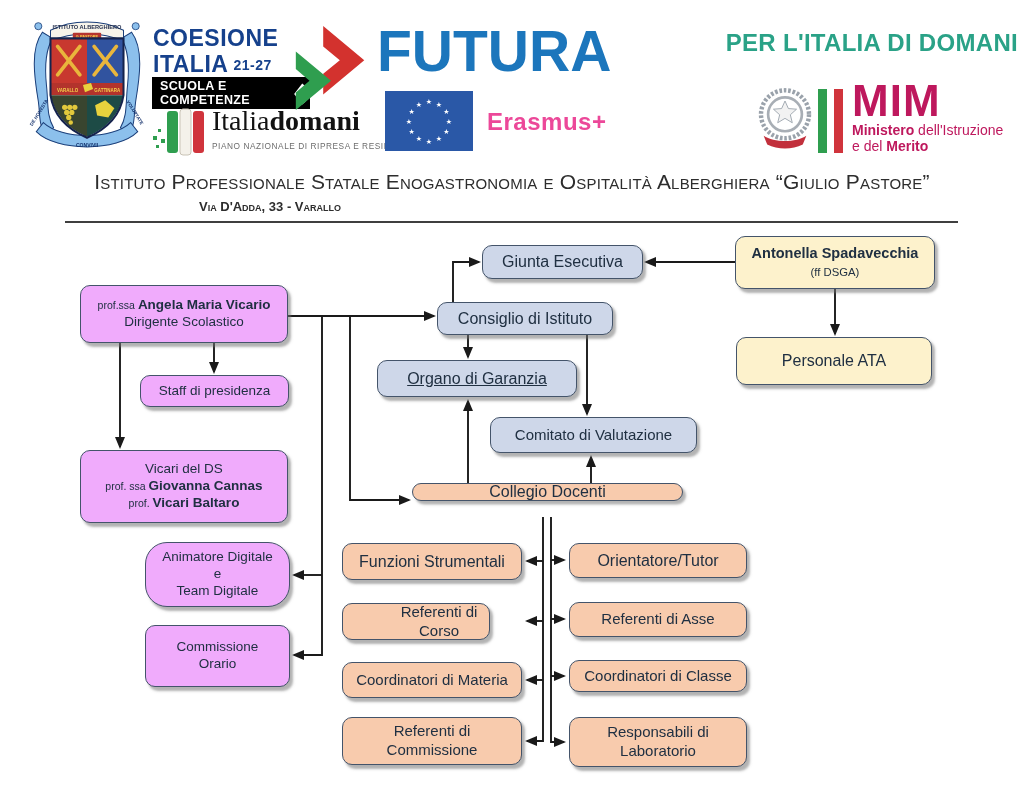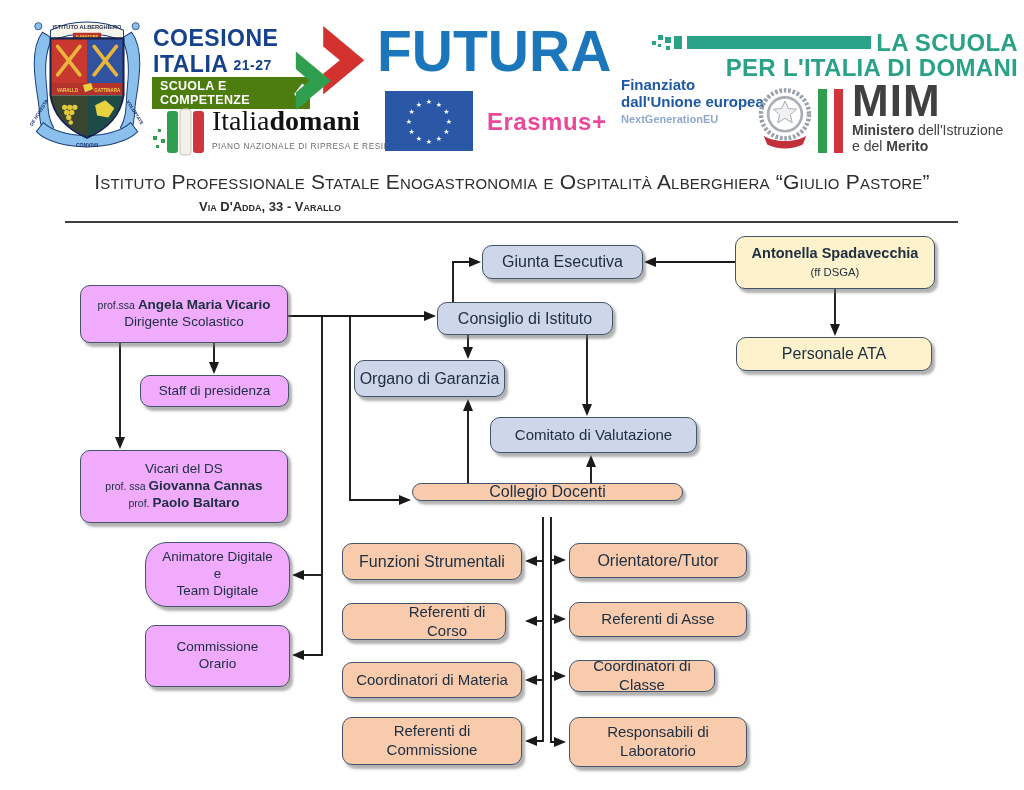--- a/index.html
+++ b/index.html
@@ -4,21 +4,21 @@
 <style>
   html,body{margin:0;padding:0;background:#fff;}
   .canvas{position:relative;width:1024px;height:790px;background:#fff;overflow:hidden;
           font-family:"Liberation Sans",sans-serif;color:#203042;}
   .abs{position:absolute;}
 
   
   .coesione-word1{position:absolute;left:153px;top:27px;font-size:23px;font-weight:800;color:#16418C;letter-spacing:.5px;line-height:1.02;}
   .coesione-word2{position:absolute;left:153px;top:51px;font-size:23px;font-weight:800;color:#16418C;letter-spacing:.5px;}
   .coesione-years{font-size:14px;font-weight:700;vertical-align:2px;margin-left:5px;}
-  .coesione-banner{position:absolute;left:152px;top:77px;width:158px;height:32px;background:#4d7c0f;color:#fff;
+  .coesione-banner{position:absolute;left:152px;top:77px;width:158px;height:32px;background:#000000;color:#fff;
           display:flex;flex-direction:column;justify-content:center;padding-left:8px;box-sizing:border-box;
           font-size:12.5px;font-weight:700;line-height:1.12;letter-spacing:.3px;}
   .banner-chev{position:absolute;right:3px;top:5px;}
   .chevrons{position:absolute;left:288px;top:24px;}
   .idflag{position:absolute;left:152px;top:108px;}
   .idbrand{position:absolute;left:212px;top:105px;font-family:"Liberation Serif",serif;font-size:28px;color:#121212;}
   .idbrand b{font-weight:700;}
   .idtag{position:absolute;left:212px;top:141px;font-size:8.3px;color:#6d6d6d;letter-spacing:.55px;}
   .futura{position:absolute;left:377px;top:18px;font-size:57px;font-weight:800;color:#1C76BC;letter-spacing:0px;}
   .euflag{position:absolute;left:385px;top:91px;}
@@ -26,21 +26,21 @@
   .funding{position:absolute;left:621px;top:77px;line-height:1.12;}
   .funding .f1{font-size:15px;font-weight:700;color:#1D59A5;}
   .funding .f3{font-size:11px;font-weight:600;color:#8FA9CF;margin-top:2px;}
   .lascuola{position:absolute;left:652px;top:30px;width:366px;color:#2AA287;}
   .ls-row1{display:flex;align-items:center;gap:5px;}
   .ls-bar{flex:1;height:13px;background:#2AA287;}
   .ls-t{font-size:24px;font-weight:800;letter-spacing:.3px;white-space:nowrap;line-height:1.05;}
   .ls-row2{text-align:right;}
   .emblem{position:absolute;left:753px;top:80px;}
   .mimbars{position:absolute;left:818px;top:89px;}
-  .mimblock{position:absolute;left:852px;top:80px;color:#404040;}
+  .mimblock{position:absolute;left:852px;top:80px;color:#be185d;}
   .mim-acr{font-size:44px;font-weight:800;line-height:.95;letter-spacing:1px;}
   .mim-l{font-size:14px;line-height:1.15;}
   .mim-l b{font-weight:700;}
 
   
   .inst-title{position:absolute;left:0;top:170px;width:1024px;text-align:center;font-variant:small-caps;
           font-size:21px;color:#2d2d2d;letter-spacing:.2px;}
   .addr{position:absolute;top:199px;width:320px;text-align:center;font-variant:small-caps;font-weight:700;
           font-size:13px;color:#2d2d2d;}
   .addr-left{left:110px;} .addr-right{left:585px;}
@@ -149,41 +149,22 @@
         <text x="44" y="53">★</text>
           <text x="34" y="50.3">★</text>
           <text x="26.7" y="43">★</text>
         <text x="24" y="33">★</text>
           <text x="26.7" y="23">★</text>
           <text x="34" y="15.7">★</text>
       </g>
     </svg>
     <div class="erasmus">Erasmus+</div>
 
-    <div class="funding">
-      <div class="f1">Finanziato</div>
-      <div class="f1">dall'Unione europea</div>
-      <div class="f3">NextGenerationEU</div>
-    </div>
 
     <div class="lascuola">
-      <div class="ls-row1">
-        <svg width="30" height="18" viewBox="0 0 30 18">
-          <g fill="#2AA287">
-            <rect x="0" y="7" width="4" height="4"></rect>
-              <rect x="6" y="1" width="5" height="5"></rect>
-            <rect x="6" y="10" width="3" height="3"></rect>
-              <rect x="13" y="3" width="6" height="6"></rect>
-            <rect x="14" y="12" width="4" height="4"></rect>
-              <rect x="22" y="2" width="8" height="13"></rect>
-          </g>
-        </svg>
-        <div class="ls-bar"></div>
-        <div class="ls-t">LA SCUOLA</div>
-      </div>
       <div class="ls-row2 ls-t">PER L'ITALIA DI DOMANI</div>
     </div>
 
     <svg class="emblem" width="64" height="74" viewBox="0 0 72 78">
       <circle cx="36" cy="36" r="27" fill="none" stroke="#9AA2AB" stroke-width="5" stroke-dasharray="3 2"></circle>
       <circle cx="36" cy="36" r="19" fill="none" stroke="#A8AEB5" stroke-width="3"></circle>
       <polygon points="36,21 39.8,29.5 49,30.2 42,36.5 44.2,45.5 36,40.5 27.8,45.5 30,36.5 23,30.2 32.2,29.5" fill="#F2F2F2" stroke="#9AA2AB" stroke-width="1"></polygon>
       <path d="M12,60 C24,68 48,68 60,60 L56,70 C44,76 28,76 16,70 Z" fill="#C2303C"></path>
     </svg>
     <svg class="mimbars" width="26" height="64" viewBox="0 0 26 64">
@@ -237,65 +218,65 @@
         <div class="oline"><span style="font-weight: 700;">Antonella Spadavecchia</span></div>
         <div class="oline"><span class="small">(ff DSGA)</span></div>
       </div>
       <div class="obox c-green b-dirigente" style="left: 80px; top: 285px; width: 208px; height: 58px;">
         <div class="oline"><span class="small">prof.ssa </span><span style="font-weight: 700;">Angela Maria Vicario</span></div>
         <div class="oline"><span>Dirigente Scolastico</span></div>
       </div>
       <div class="obox c-blue b-consiglio" style="left: 437px; top: 302px; width: 176px; height: 33px;">
         <div class="oline"><span>Consiglio di Istituto</span></div>
       </div>
-      <div class="obox c-yellow b-ata" style="left: 736px; top: 337px; width: 196px; height: 34px;">
+      <div class="obox c-yellow b-ata" style="left: 736px; top: 337px; width: 196px; height: 48px;">
         <div class="oline"><span>Personale ATA</span></div>
       </div>
-      <div class="obox c-blue b-organo" style="left: 354px; top: 360px; width: 151px; height: 37px;">
+      <div class="obox c-blue b-organo" style="left: 377px; top: 360px; width: 200px; height: 37px; text-decoration: underline;">
         <div class="oline"><span>Organo di Garanzia</span></div>
       </div>
       <div class="obox c-green b-staff" style="left: 140px; top: 375px; width: 149px; height: 32px;">
         <div class="oline"><span>Staff di presidenza</span></div>
       </div>
       <div class="obox c-blue b-comitato" style="left: 490px; top: 417px; width: 207px; height: 36px;">
         <div class="oline"><span>Comitato di Valutazione</span></div>
       </div>
       <div class="obox c-green b-vicari" style="left: 80px; top: 450px; width: 208px; height: 73px;">
         <div class="oline"><span>Vicari del DS</span></div>
         <div class="oline"><span class="small">prof. ssa </span><span style="font-weight: 700;">Giovanna Cannas</span></div>
-        <div class="oline"><span class="small">prof. </span><span style="font-weight: 700;">Paolo Baltaro</span></div>
+        <div class="oline"><span class="small">prof. </span><span style="font-weight: 700;">Vicari Baltaro</span></div>
       </div>
       <div class="obox c-orange b-collegio" style="left: 412px; top: 483px; width: 271px; height: 18px;">
         <div class="oline"><span>Collegio Docenti</span></div>
       </div>
       <div class="obox c-green b-animatore" style="left: 145px; top: 542px; width: 145px; height: 65px; border-radius: 22px;">
         <div class="oline"><span>Animatore Digitale</span></div>
         <div class="oline"><span>e</span></div>
         <div class="oline"><span>Team Digitale</span></div>
       </div>
       <div class="obox c-orange b-funzioni" style="left: 342px; top: 543px; width: 180px; height: 37px;">
         <div class="oline"><span>Funzioni Strumentali</span></div>
       </div>
       <div class="obox c-orange b-orientatore" style="left: 569px; top: 543px; width: 178px; height: 35px;">
         <div class="oline"><span>Orientatore/Tutor</span></div>
       </div>
-      <div class="obox c-orange b-ref-corso" style="left: 342px; top: 603px; width: 164px; height: 37px; padding-left: 46px;">
+      <div class="obox c-orange b-ref-corso" style="left: 342px; top: 603px; width: 148px; height: 37px; padding-left: 46px;">
         <div class="oline"><span>Referenti di Corso</span></div>
       </div>
       <div class="obox c-orange b-ref-asse" style="left: 569px; top: 602px; width: 178px; height: 35px;">
         <div class="oline"><span>Referenti di Asse</span></div>
       </div>
       <div class="obox c-green b-commissione-orario" style="left: 145px; top: 625px; width: 145px; height: 62px;">
         <div class="oline"><span>Commissione</span></div>
         <div class="oline"><span>Orario</span></div>
       </div>
       <div class="obox c-orange b-coord-materia" style="left: 342px; top: 662px; width: 180px; height: 36px;">
         <div class="oline"><span>Coordinatori di Materia</span></div>
       </div>
-      <div class="obox c-orange b-coord-classe" style="left: 569px; top: 660px; width: 146px; height: 32px;">
+      <div class="obox c-orange b-coord-classe" style="left: 569px; top: 660px; width: 178px; height: 32px;">
         <div class="oline"><span>Coordinatori di Classe</span></div>
       </div>
       <div class="obox c-orange b-ref-commissione" style="left: 342px; top: 717px; width: 180px; height: 48px;">
         <div class="oline"><span>Referenti di</span></div>
         <div class="oline"><span>Commissione</span></div>
       </div>
       <div class="obox c-orange b-resp-lab" style="left: 569px; top: 717px; width: 178px; height: 50px;">
         <div class="oline"><span>Responsabili di</span></div>
         <div class="oline"><span>Laboratorio</span></div>
       </div>

